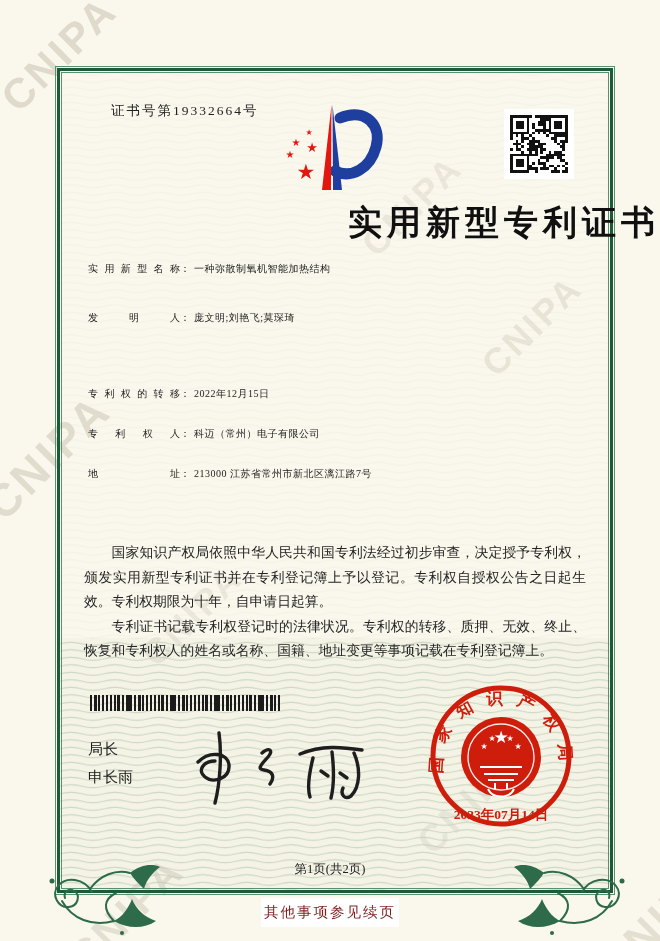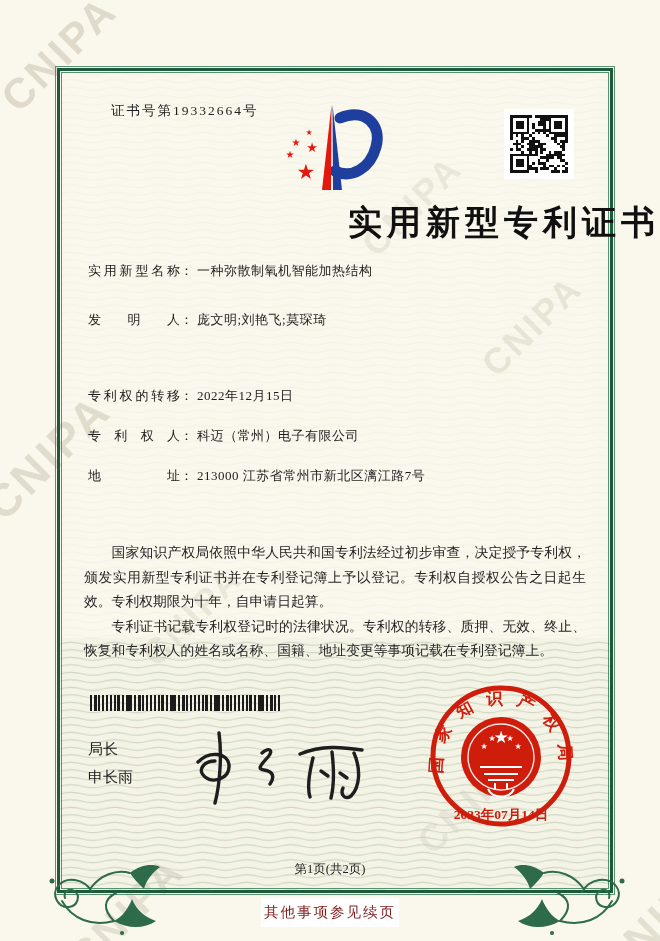--- a/index.html
+++ b/index.html
@@ -25,21 +25,21 @@
   .logo{position:absolute;left:268px;top:102px;}
   .qr-box{position:absolute;left:504px;top:109px;width:70px;height:70px;background:#ffffff;}
   #qr{position:absolute;left:6px;top:6px;width:58px;height:58px;display:grid;
       grid-template-columns:repeat(21,1fr);grid-template-rows:repeat(21,1fr);}
   #qr div{background:transparent;} #qr div.d{background:#111;}
   .title{
     position:absolute;left:0;top:200px;width:660px;text-align:right;
     font-size:34px;font-weight:bold;letter-spacing:5px;color:#101010;
   }
   
-  .frow{position:absolute;left:88px;font-size:13px;white-space:nowrap;}
+  .frow{position:absolute;left:88px;font-size:10px;white-space:nowrap;}
   .flabel{display:inline-block;width:92px;text-align:justify;text-align-last:justify;}
   .fcolon{display:inline-block;margin-right:4px;}
   .fvalue{letter-spacing:.5px;}
   .fpair2{position:absolute;left:332px;top:0;white-space:nowrap;}
   
   .notice{position:absolute;left:84px;top:541px;width:502px;font-size:13.8px;
           line-height:24.5px;text-align:justify;color:#242424;}
   .notice p{margin:0;text-indent:2em;}
   
   .barcode{

